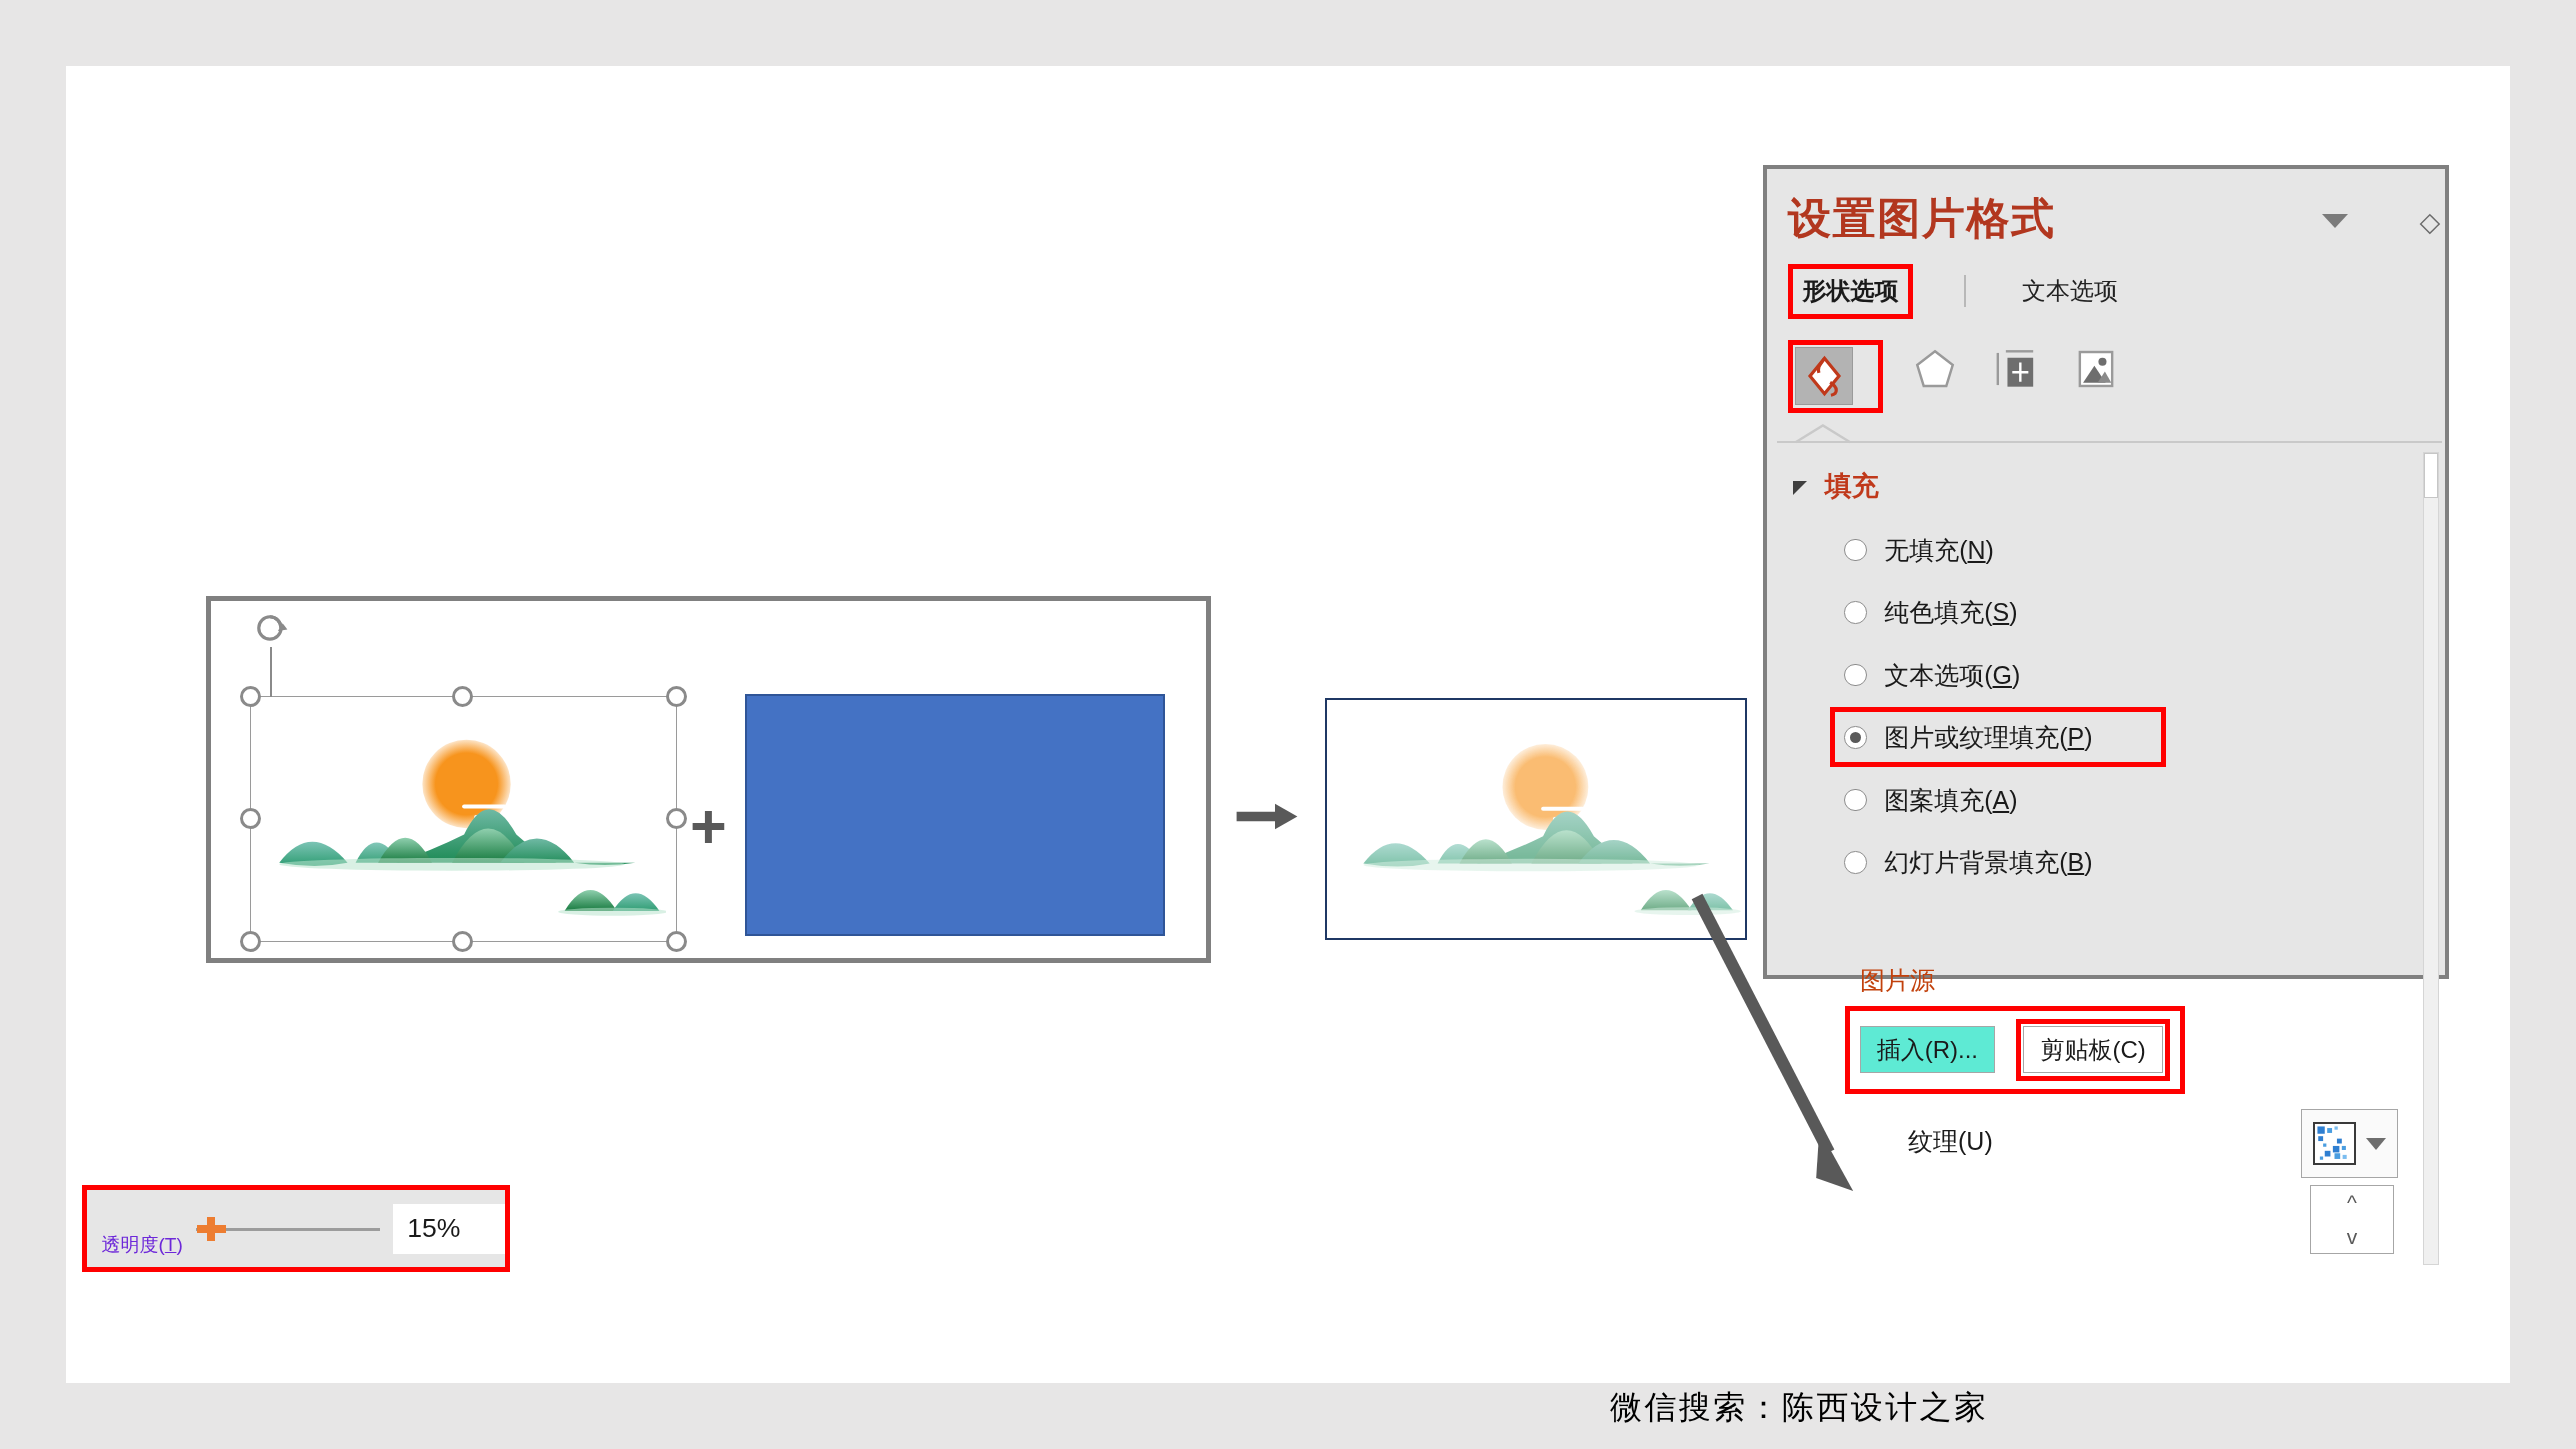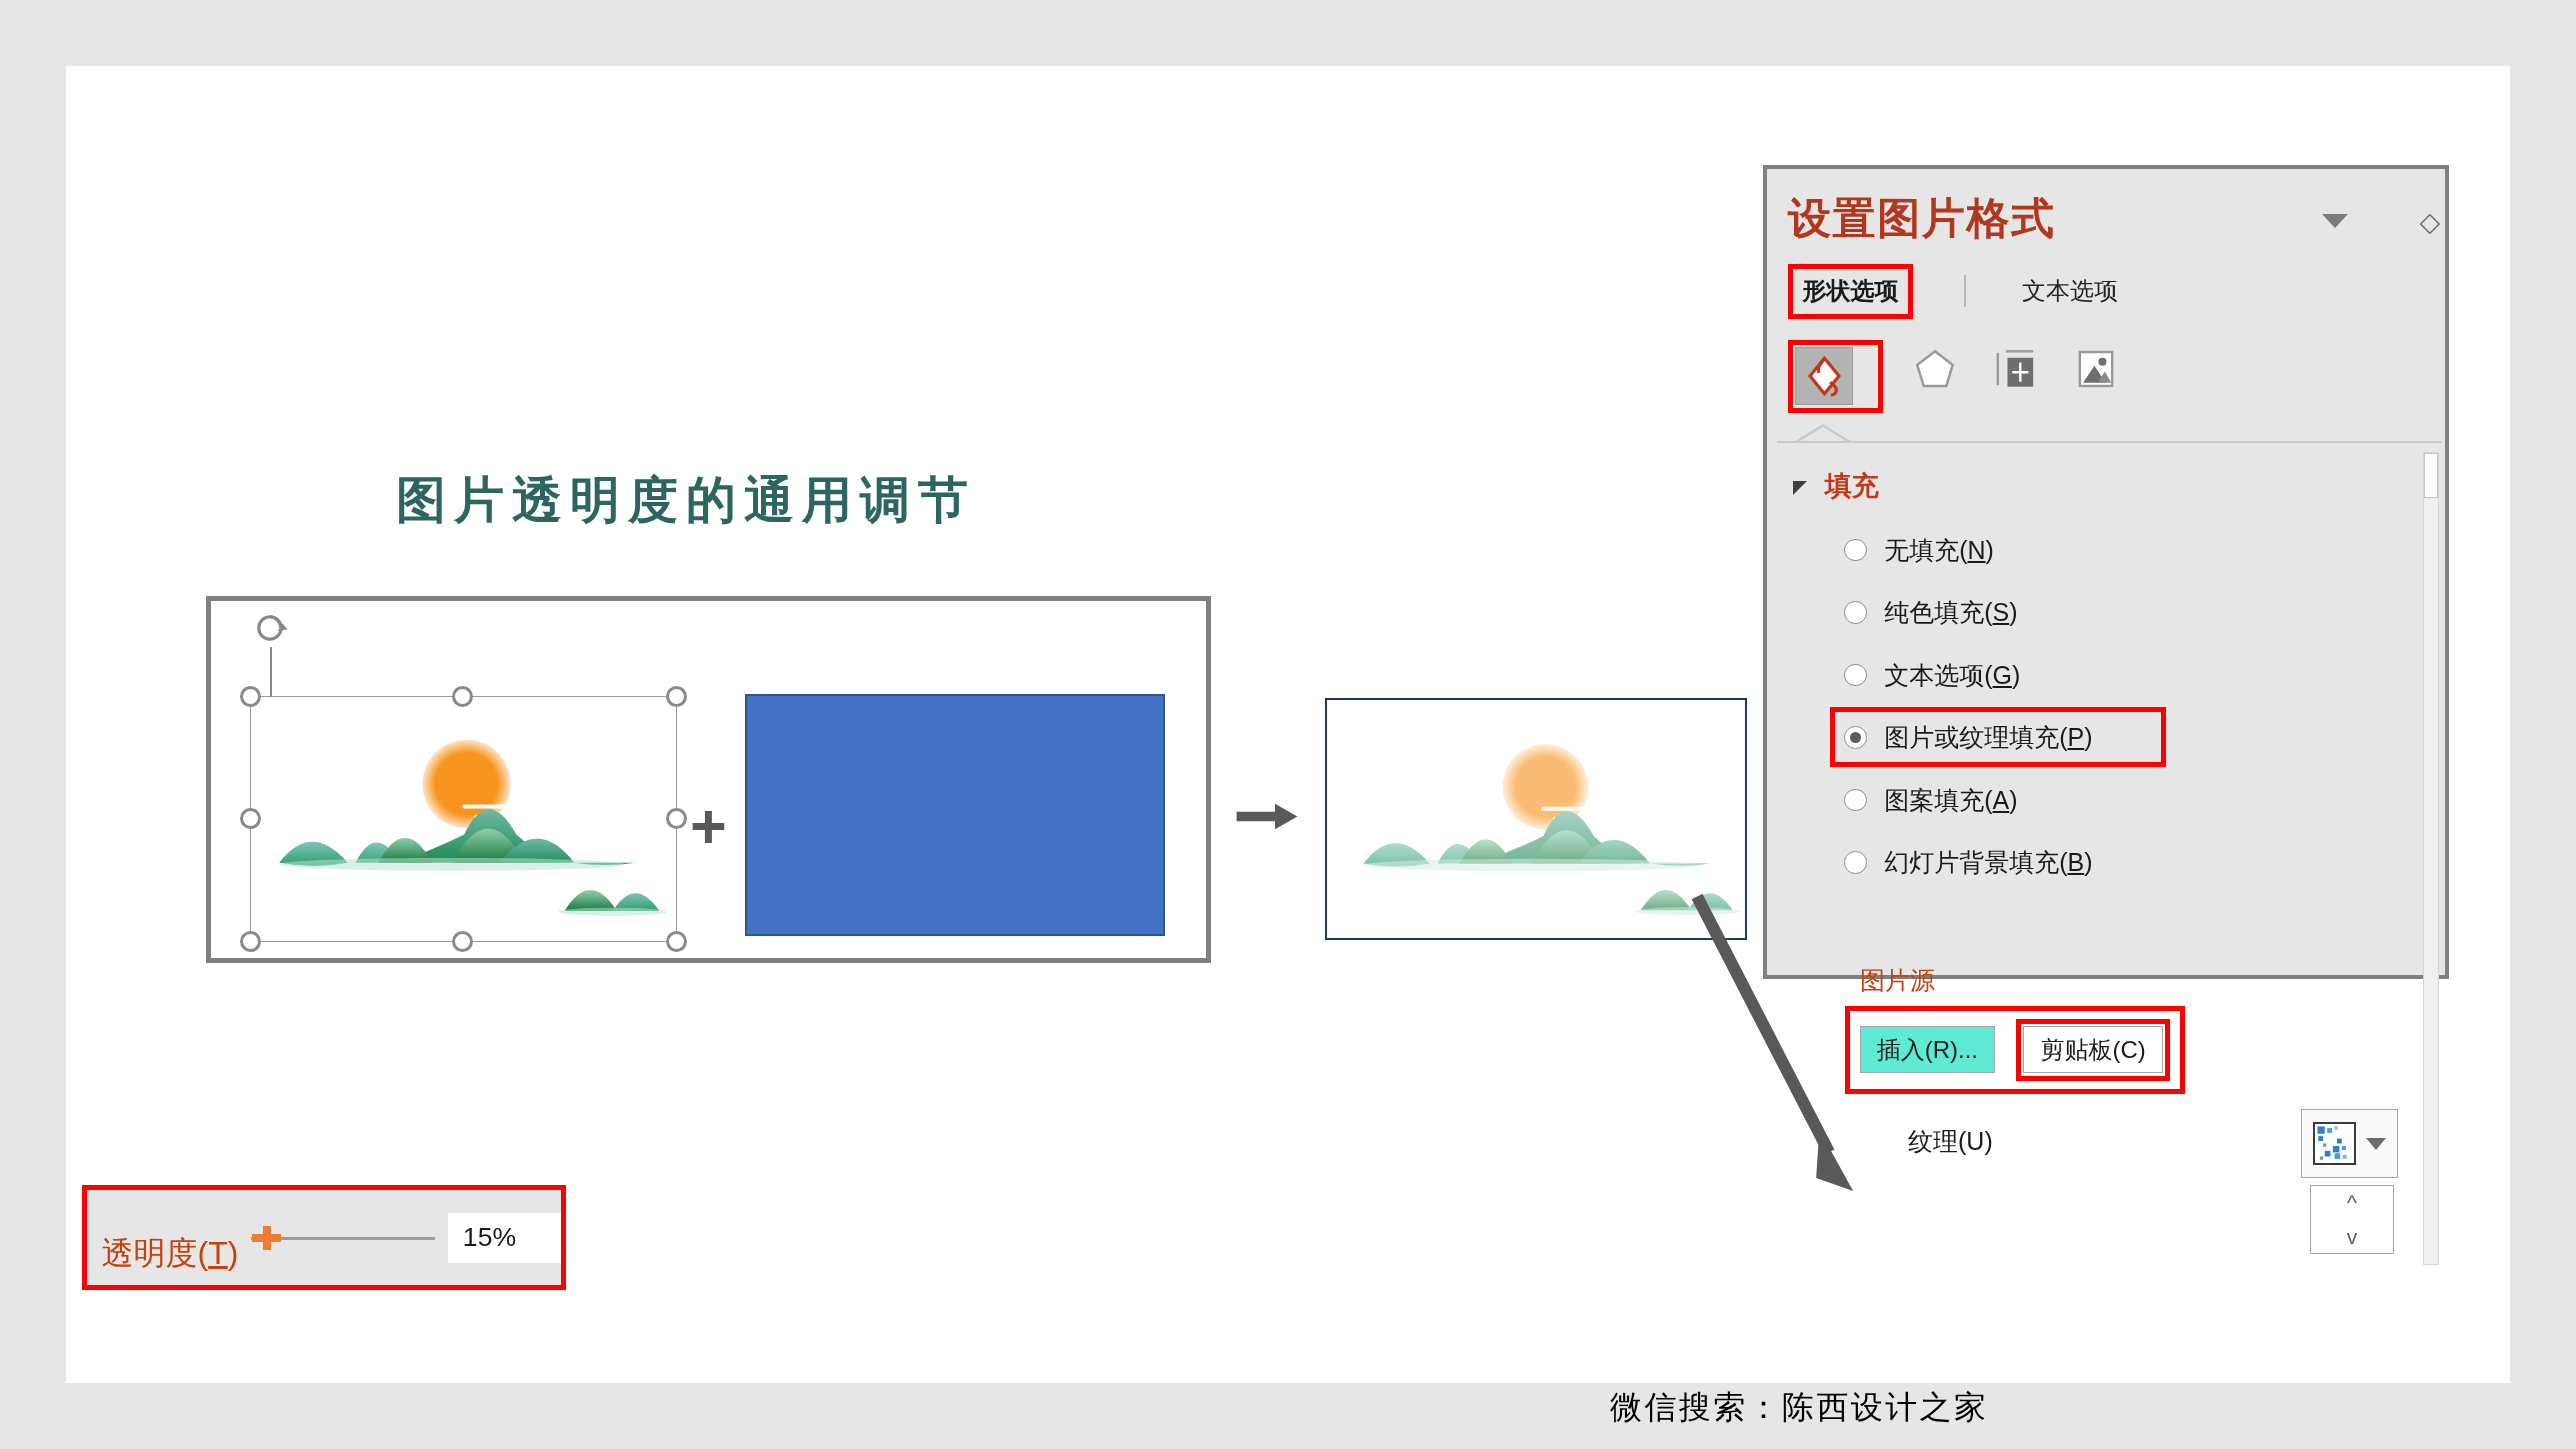--- a/index.html
+++ b/index.html
@@ -169,21 +169,21 @@
     border-right:10.5px solid transparent;border-top:12px solid #6e6e6e;
     margin-left:9.7px;
   }
 
   
   .trans-hl{
     position:absolute;left:82px;top:1185px;
     border:5.6px solid #ff0000;box-sizing:border-box;display:flex;align-items:center;
     background:#e6e6e6;
   }
-  .trans-label{font-size:32px;color:#c2410c;padding:9.7px 0 9.7px 14.5px;white-space:nowrap;margin-top:32px;}
+  .trans-label{font-size:19px;color:#6d28d9;padding:9.7px 0 9.7px 14.5px;white-space:nowrap;margin-top:32px;}
   .slider{position:relative;width:184px;height:32px;margin:0 13px;}
   .slider-track{
     position:absolute;left:0;top:15.3px;width:184px;height:3.2px;background:#9c9c9c;
   }
   .slider-thumb{
     position:absolute;left:11.3px;top:4.8px;width:8px;height:24px;background:#ed7d31;
   }
   .slider-thumb::before{
     content:"";position:absolute;left:-10.5px;top:8px;width:29px;height:7.2px;background:#ed7d31;
   }
@@ -210,21 +210,20 @@
   .watermark{
     position:absolute;left:1610px;top:1386px;
     font-size:32px;color:#000000;letter-spacing:2.4px;white-space:nowrap;
   }
 </style>
 </head>
 <body>
 
 <div class="slide">
 
-  <div class="slide-title">图片透明度的通用调节</div>
 
   <div class="orig-frame"></div>
 
   <svg class="pic-art" style="left:193px;top:644px;" width="407" height="217" viewBox="0 0 506 270">
     <defs>
       <radialGradient id="sunG" cx="50%" cy="50%" r="50%">
         <stop offset="70%" stop-color="#F7941D"></stop>
         <stop offset="100%" stop-color="#F7941D" stop-opacity="0.25"></stop>
       </radialGradient>
       <linearGradient id="mA" x1="0" y1="0" x2="0" y2="1">

